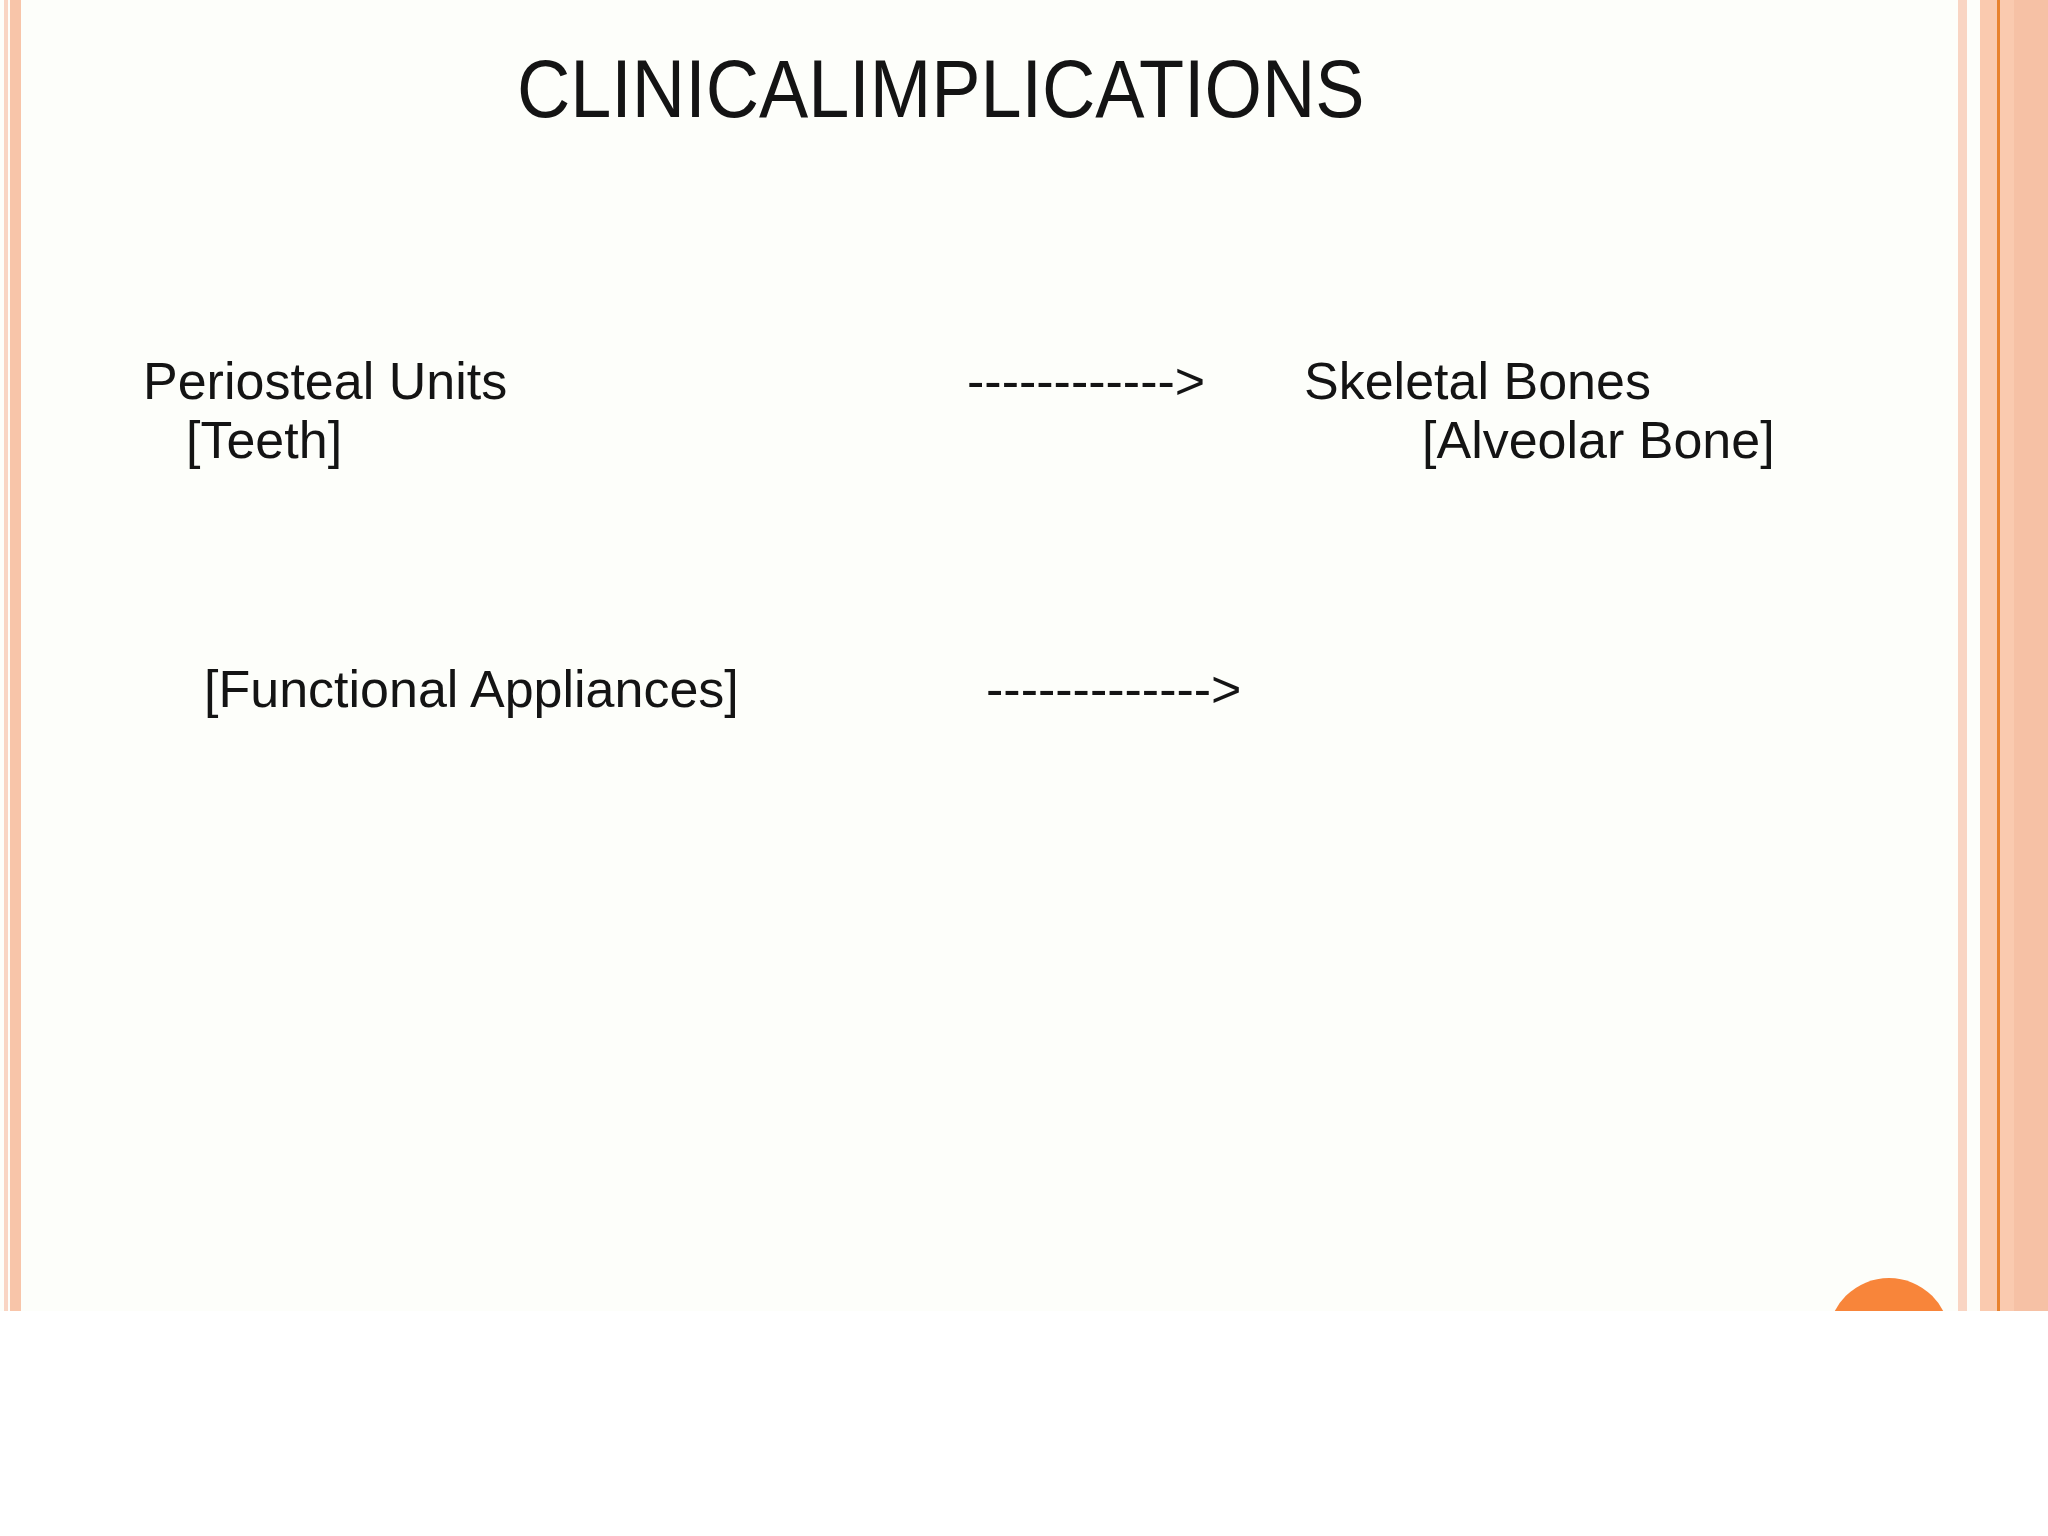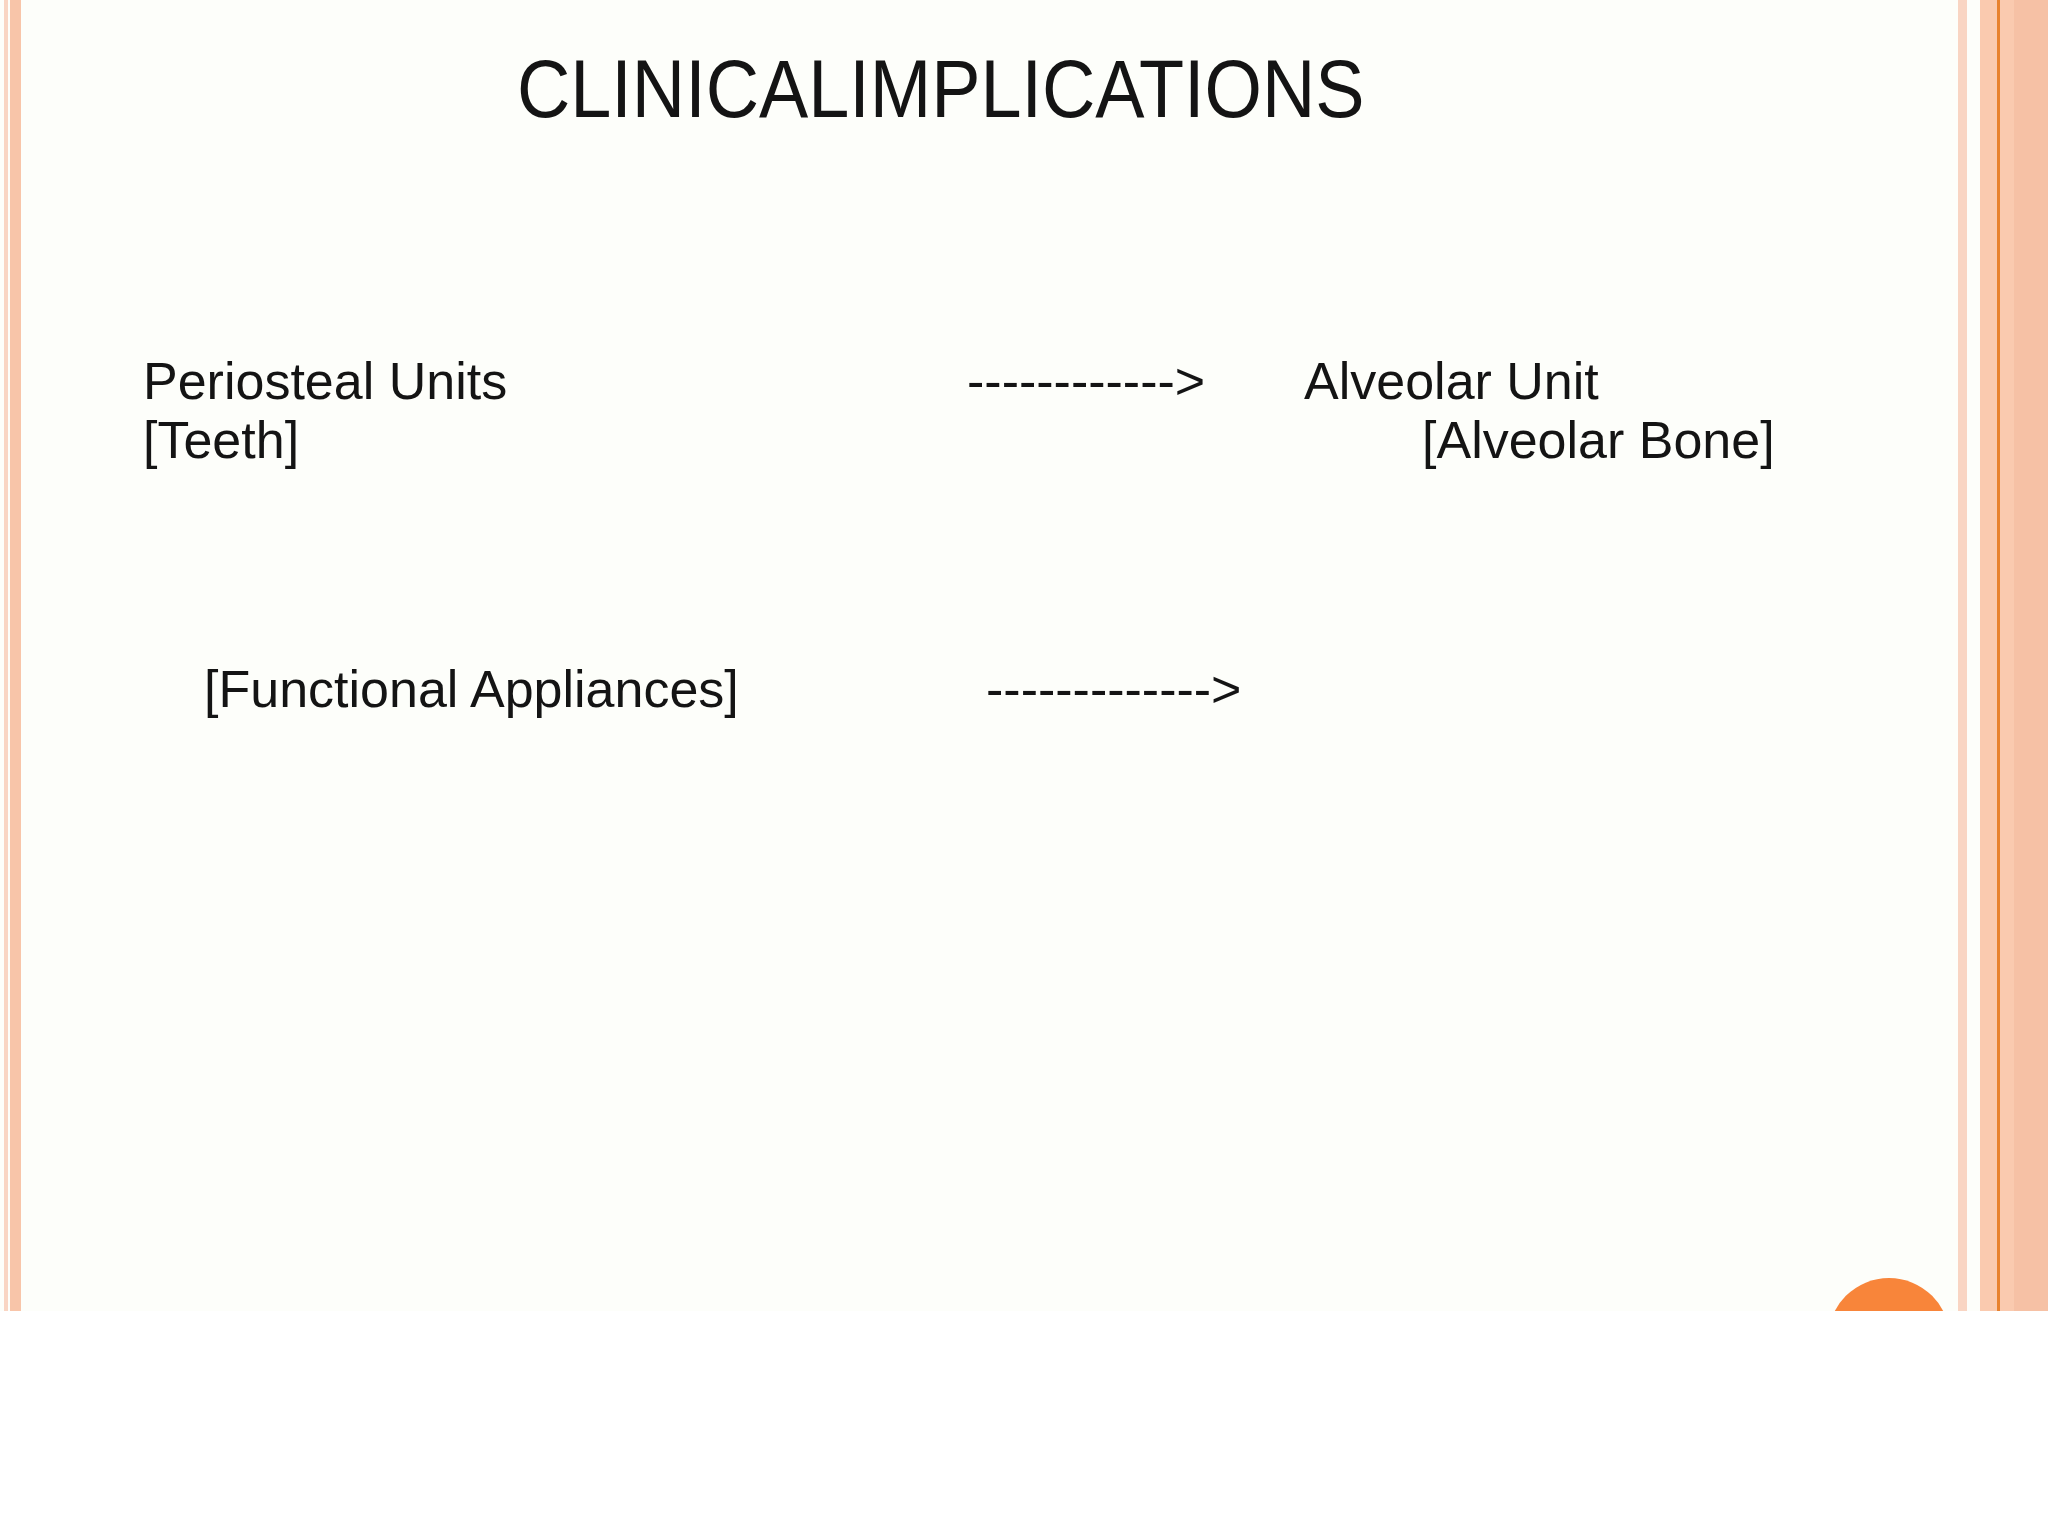--- a/index.html
+++ b/index.html
@@ -40,21 +40,21 @@
     line-height: 59px;
     white-space: nowrap;
   }
   .row1-source { left: 143px;  top: 352px; }
   .row1-arrow  { left: 967px;  top: 352px; }
   .row1-target { left: 1304px; top: 352px; }
   .row2-source { left: 160px;  top: 660px; }
   .row2-arrow  { left: 986px;  top: 660px; }
   .row2-target { left: 1324px; top: 660px; }
 
-  .indent-43  { }
+  .indent-43  { margin-left: 43px; }
   .indent-118 { margin-left: 118px; }
   .indent-44  { margin-left: 44px; }
   .indent-120 { margin-left: 120px; }
 
   .accent-circle {
     position: absolute;
     left: 1828px;
     top: 1278px;
     width: 122px;
     height: 122px;
@@ -76,21 +76,21 @@
   <div class="vstripe rb-outer"></div>
 
   <div class="title">CLINICALIMPLICATIONS</div>
 
   <div class="tblock row1-source">
     <div>Periosteal Units</div>
     <div class="indent-43">[Teeth]</div>
   </div>
   <div class="tblock row1-arrow">------------&gt;</div>
   <div class="tblock row1-target">
-    <div>Alveolar Unit</div>
+    <div>Skeletal Bones</div>
     <div class="indent-118">[Alveolar Bone]</div>
   </div>
 
   <div class="tblock row2-source">
     <div class="indent-44">[Functional Appliances]</div>
   </div>
   <div class="tblock row2-arrow">-------------&gt;</div>
 
   <div class="accent-circle"></div>
 

